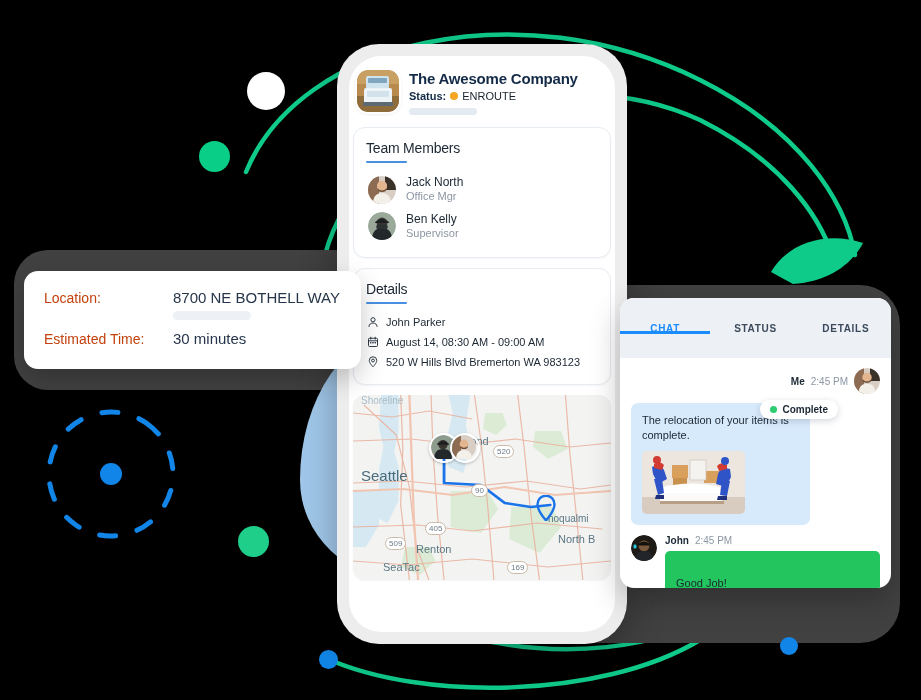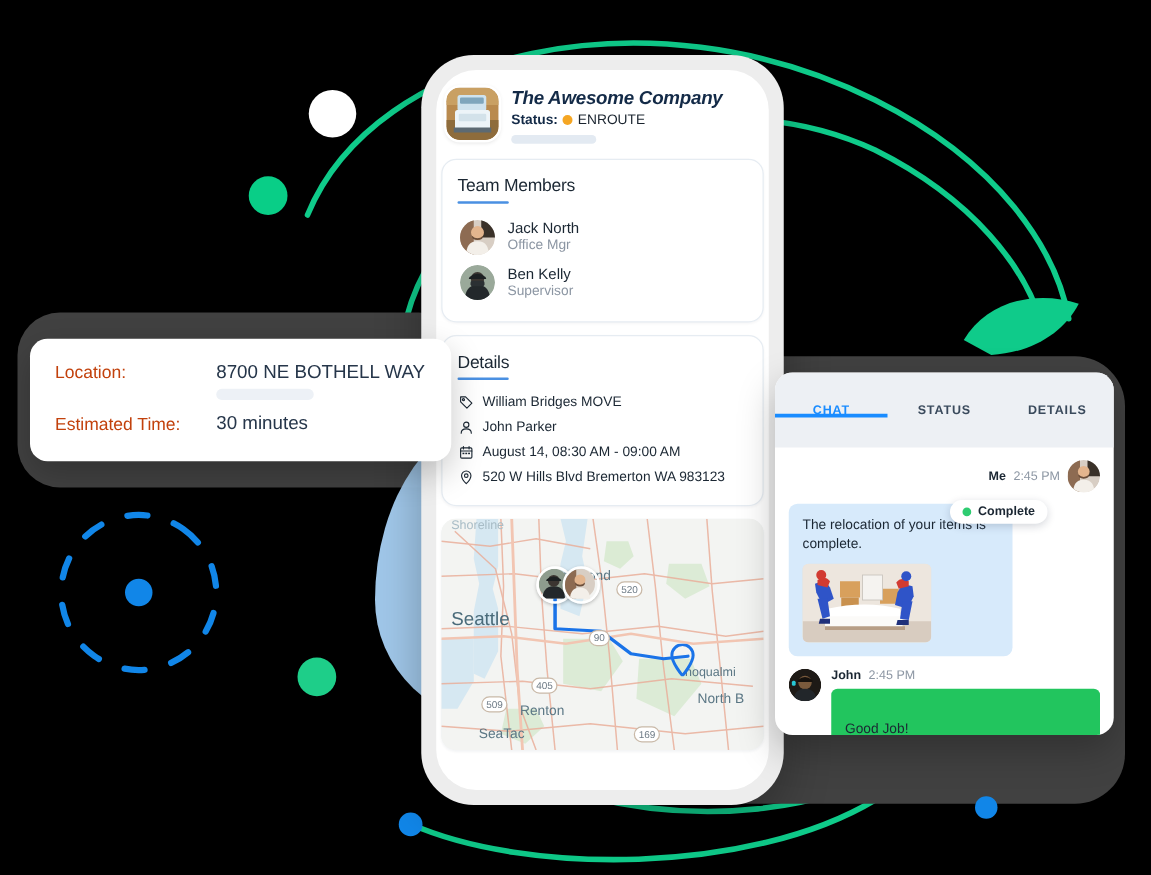--- a/index.html
+++ b/index.html
@@ -29,21 +29,21 @@
   #phone{position:absolute;left:337px;top:44px;width:290px;height:600px;
       background:#EDEDED;border-radius:42px;box-shadow:0 14px 36px rgba(0,0,0,.28);}
   #phone-screen{position:absolute;left:12px;top:12px;width:266px;height:576px;
       background:#ffffff;border-radius:32px;overflow:hidden;}
 
   
   #company-row{display:flex;align-items:flex-start;gap:10px;padding:14px 4px 12px 8px;}
   #company-logo{width:42px;height:42px;border-radius:11px;flex:0 0 auto;overflow:hidden;
       box-shadow:0 0 0 2px #fff,0 1px 4px rgba(0,0,0,.18);}
   .company-meta{flex:1;min-width:0;}
-  #company-name{font-size:15px;font-weight:bold;color:#132A47;line-height:1.15;letter-spacing:-.2px;font-style:italic;}
+  #company-name{font-size:15px;font-weight:bold;color:#132A47;line-height:1.15;letter-spacing:-.2px;}
   .status-line{display:flex;align-items:center;gap:4px;margin-top:3px;font-size:11px;color:#132A47;}
   #status-label{font-weight:bold;}
   #status-dot{width:8px;height:8px;border-radius:50%;background:#F5A623;display:inline-block;}
   #status-value{font-weight:400;color:#19232E;}
   #status-bar-placeholder{margin-top:6px;width:68px;height:7px;border-radius:4px;background:#E3EAF2;}
 
   
   .pcard{margin:0 4px 10px 4px;border:1px solid #E6ECF2;border-radius:12px;
       background:#fff;padding:12px 12px 12px 12px;box-shadow:0 1px 2px rgba(16,30,54,.04);}
   .pcard-title{font-size:14px;color:#1B2733;font-weight:400;letter-spacing:-.2px;}
@@ -225,27 +225,20 @@
             <div class="member-name">Ben Kelly</div>
             <div class="member-role">Supervisor</div>
           </div>
         </div>
       </div>
 
       <div class="pcard">
         <div class="pcard-title">Details</div>
         <div class="pcard-underline"></div>
 
-        <div class="detail-row">
-          <svg width="12" height="12" viewBox="0 0 16 16" fill="none" stroke="#1B2733" stroke-width="1.2">
-            <path d="M2 2h5.3L14 8.7 8.7 14 2 7.3V2z" stroke-linejoin="round"></path>
-            <circle cx="5" cy="5" r="1.1"></circle>
-          </svg>
-          <span>William Bridges MOVE</span>
-        </div>
 
         <div class="detail-row">
           <svg width="12" height="12" viewBox="0 0 16 16" fill="none" stroke="#1B2733" stroke-width="1.2">
             <circle cx="8" cy="5" r="2.8"></circle>
             <path d="M2.6 14c0-3 2.4-4.6 5.4-4.6S13.4 11 13.4 14" stroke-linecap="round"></path>
           </svg>
           <span>John Parker</span>
         </div>
 
         <div class="detail-row">

